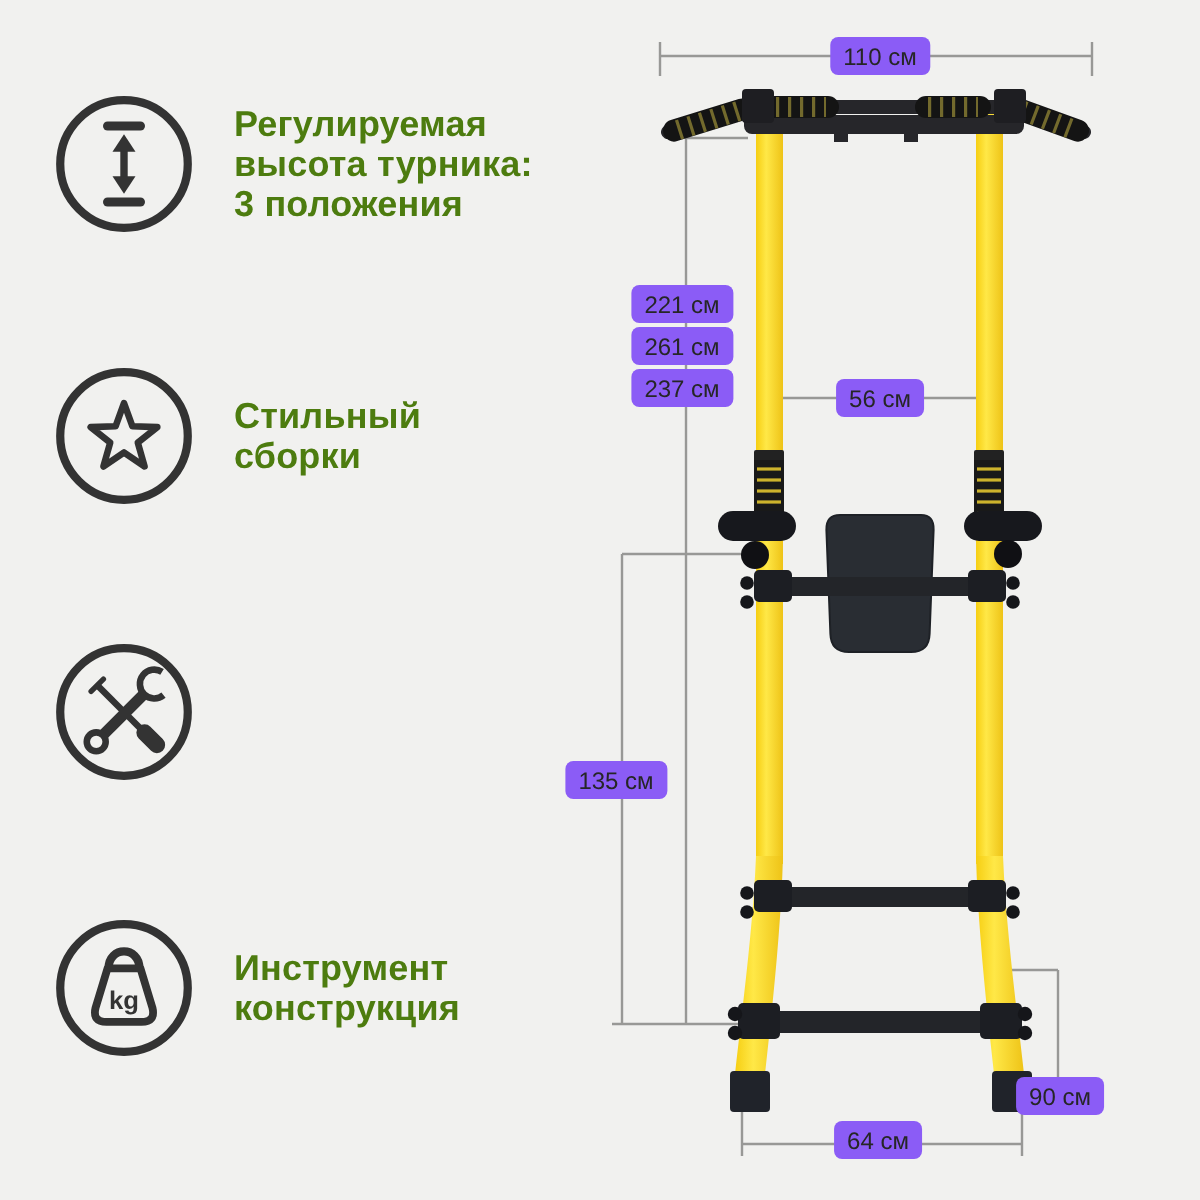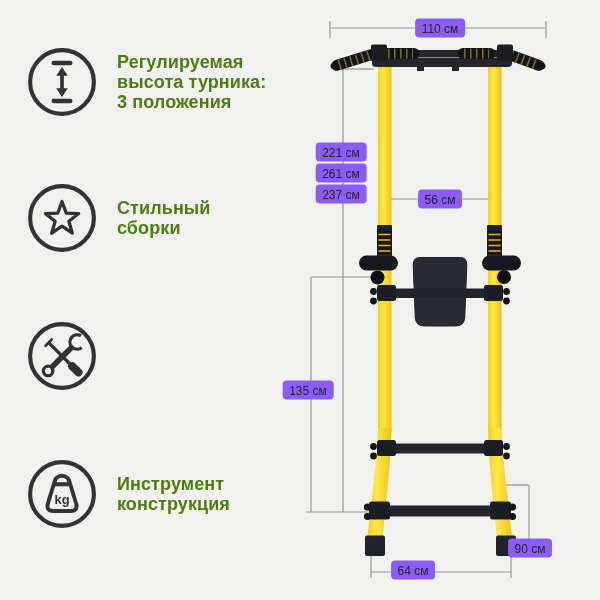--- a/index.html
+++ b/index.html
@@ -29,21 +29,21 @@
     font-size:12px;font-weight:400;line-height:1;
     padding:3.5px 6.5px;border-radius:4px;white-space:nowrap;
   }
   .b110{left:440px;top:28px}
   .b221{left:341px;top:152px}
   .b229{left:341px;top:173px}
   .b237{left:341px;top:194px}
   .b56 {left:440px;top:199px}
   .b135{left:308px;top:390px}
   .b90 {left:530px;top:548px}
-  .b64 {left:413px;top:570px}
+  .b64 {left:439px;top:570px}
 </style>
 </head>
 <body>
 
 <div class="stage">
 
   <div class="feature f1">
     <svg class="f-icon" viewBox="0 0 70 70">
       <circle cx="35" cy="35" r="31" fill="none" stroke="#333" stroke-width="4"></circle>
       <line x1="27" y1="16.5" x2="43" y2="16.5" stroke="#333" stroke-width="4.4" stroke-linecap="round"></line>

